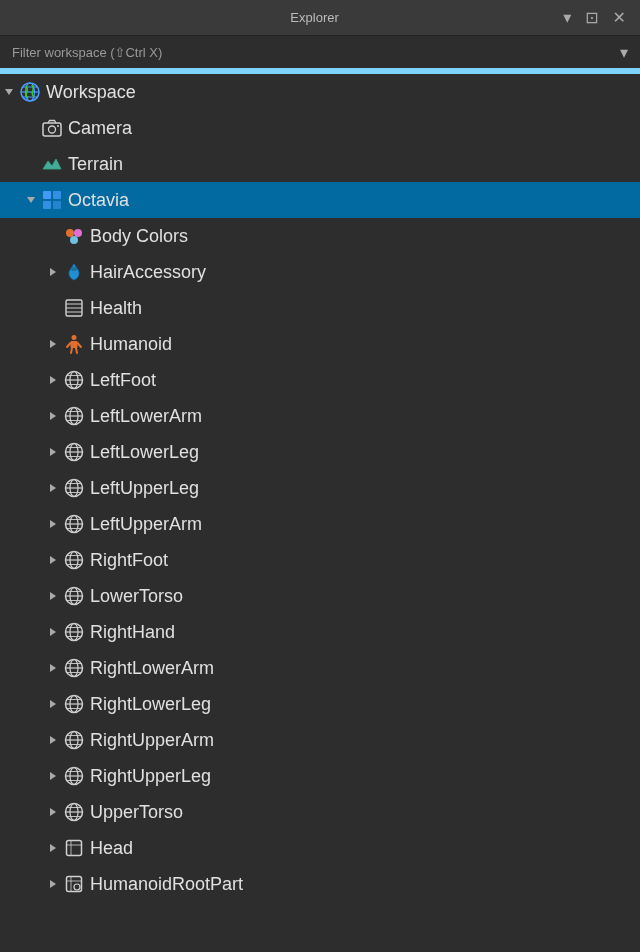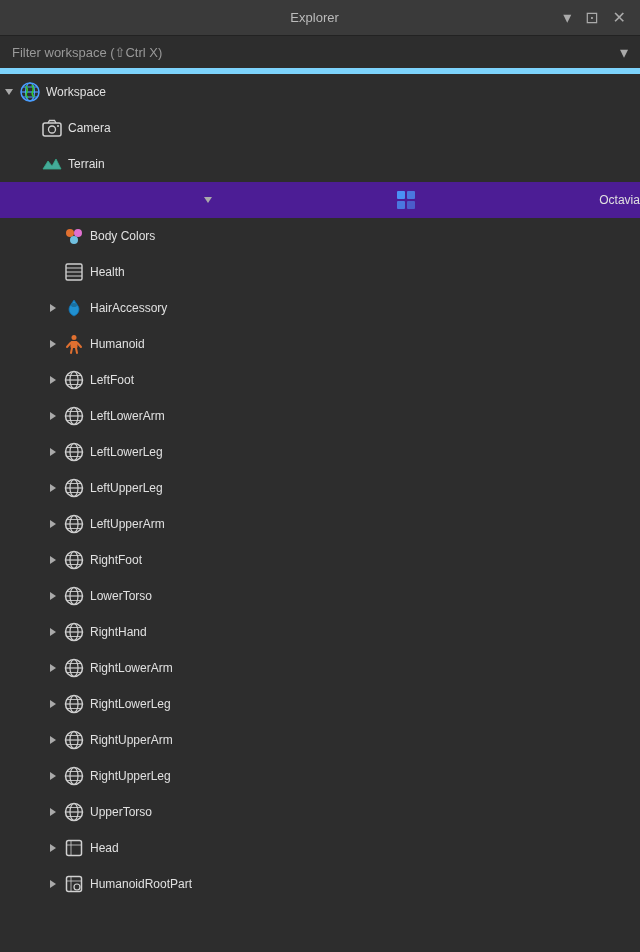--- a/index.html
+++ b/index.html
@@ -72,22 +72,21 @@
     .tree-item {
       display: flex;
       align-items: center;
       height: 36px;
       padding-left: 0;
       cursor: pointer;
       user-select: none;
       position: relative;
     }
     .tree-item.selected {
-      background: #4c1d95;
-      justify-content: space-between;
+      background: #0369a1;
     }
 
     .indent {
       display: inline-block;
       flex-shrink: 0;
     }
 
     .expand-btn {
       width: 18px;
       height: 36px;
@@ -107,21 +106,21 @@
       width: 24px;
       height: 24px;
       display: flex;
       align-items: center;
       justify-content: center;
       flex-shrink: 0;
       margin-right: 4px;
     }
 
     .item-label {
-      font-size: 12px;
+      font-size: 18px;
       white-space: nowrap;
     }
 
     
     svg {
       display: block;
     }
   </style>
 </head>
 <body>
@@ -210,45 +209,45 @@
         <svg width="22" height="22" viewBox="0 0 22 22">
         <circle cx="7" cy="8" r="4" fill="#e07030"></circle>
         <circle cx="15" cy="8" r="4" fill="#e070d0"></circle>
         <circle cx="11" cy="15" r="4" fill="#70c0e0"></circle>
       </svg>
       </span>
       <span class="item-label">Body Colors</span>
     </div>
     <div class="tree-item">
       <span class="indent" style="width: 44px;"></span>
+      <span class="expand-btn">
+        <svg width="10" height="10" viewBox="0 0 10 10">
+          <polygon points="2,1 8,5 2,9" fill="#aaa"></polygon>
+        </svg>
+      </span>
+      <span class="icon">
+        <svg width="22" height="22" viewBox="0 0 22 22">
+        <path d="M11 3 L7 9 C5 12 6 17 11 19 C16 17 17 12 15 9 Z" fill="#2090d0" stroke="#1070b0" stroke-width="0.8"></path>
+        <ellipse cx="11" cy="8" rx="3" ry="2" fill="#1a70a0"></ellipse>
+      </svg>
+      </span>
+      <span class="item-label">HairAccessory</span>
+    </div>
+    <div class="tree-item">
+      <span class="indent" style="width: 44px;"></span>
       <span class="expand-placeholder"></span>
       <span class="icon">
         <svg width="22" height="22" viewBox="0 0 22 22">
         <rect x="3" y="3" width="16" height="16" rx="1.5" fill="none" stroke="#d0d0d0" stroke-width="1.4"></rect>
         <line x1="3" y1="7" x2="19" y2="7" stroke="#d0d0d0" stroke-width="1"></line>
         <line x1="3" y1="11" x2="19" y2="11" stroke="#d0d0d0" stroke-width="1"></line>
         <line x1="3" y1="15" x2="19" y2="15" stroke="#d0d0d0" stroke-width="1"></line>
       </svg>
       </span>
       <span class="item-label">Health</span>
-    </div>
-    <div class="tree-item">
-      <span class="indent" style="width: 44px;"></span>
-      <span class="expand-btn">
-        <svg width="10" height="10" viewBox="0 0 10 10">
-          <polygon points="2,1 8,5 2,9" fill="#aaa"></polygon>
-        </svg>
-      </span>
-      <span class="icon">
-        <svg width="22" height="22" viewBox="0 0 22 22">
-        <path d="M11 3 L7 9 C5 12 6 17 11 19 C16 17 17 12 15 9 Z" fill="#2090d0" stroke="#1070b0" stroke-width="0.8"></path>
-        <ellipse cx="11" cy="8" rx="3" ry="2" fill="#1a70a0"></ellipse>
-      </svg>
-      </span>
-      <span class="item-label">HairAccessory</span>
     </div>
     <div class="tree-item">
       <span class="indent" style="width: 44px;"></span>
       <span class="expand-btn">
         <svg width="10" height="10" viewBox="0 0 10 10">
           <polygon points="2,1 8,5 2,9" fill="#aaa"></polygon>
         </svg>
       </span>
       <span class="icon">
         <svg width="22" height="22" viewBox="0 0 22 22">

